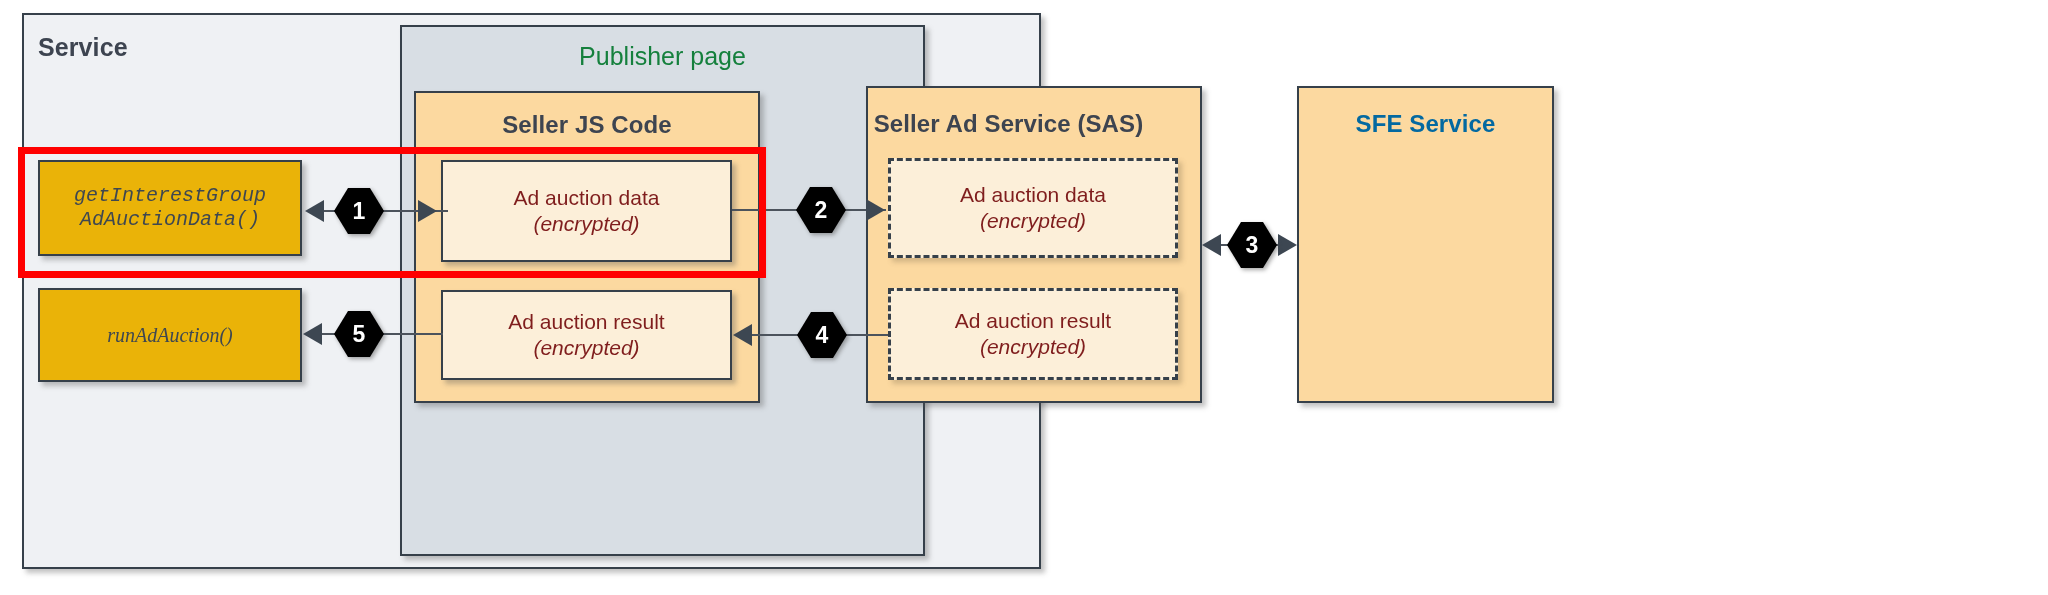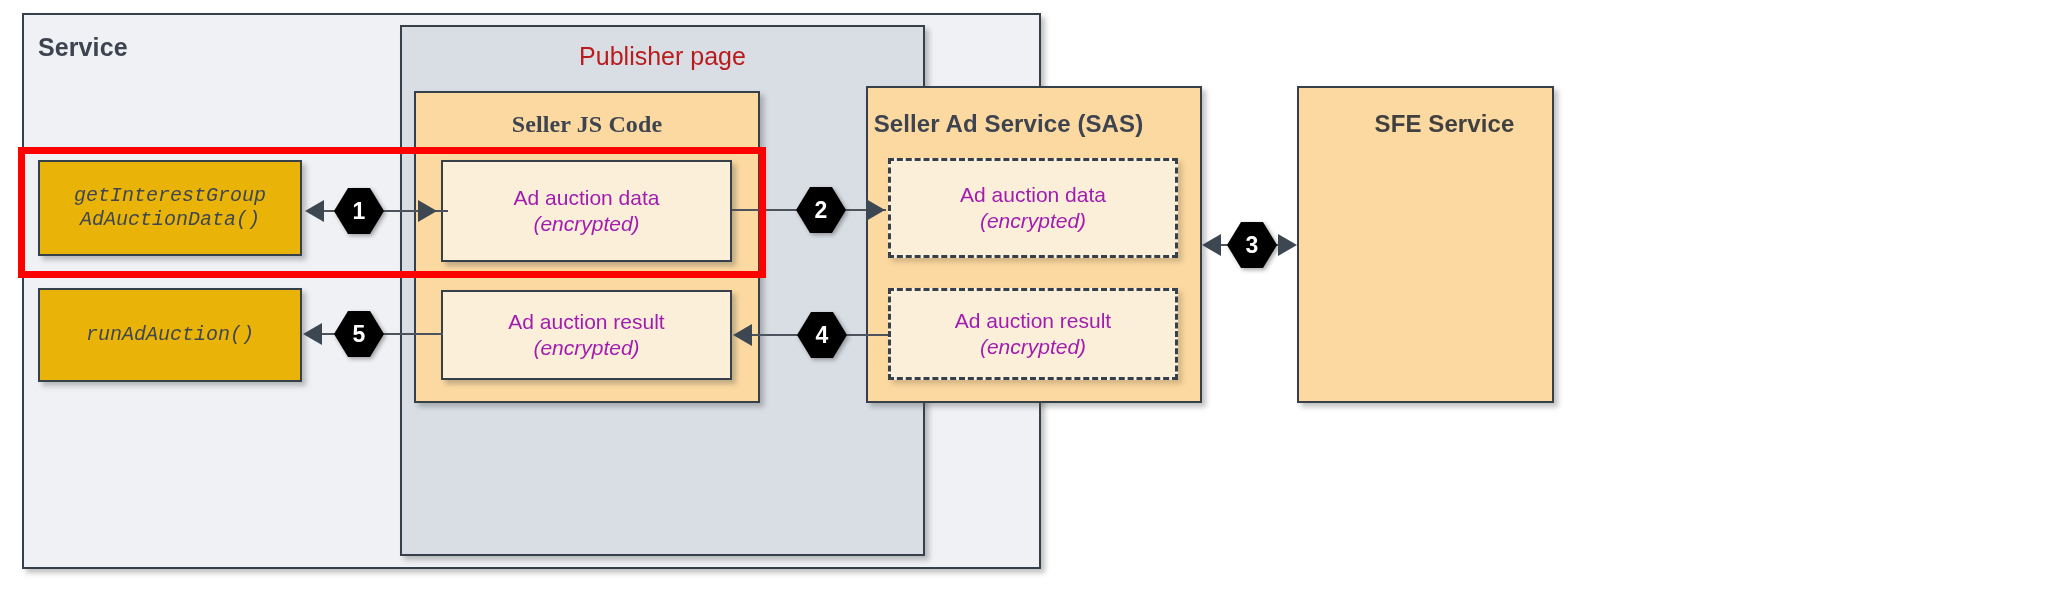--- a/index.html
+++ b/index.html
@@ -29,21 +29,21 @@
     flex-direction: column;
     align-items: center;
   }
   .box-title {
     font-weight: bold;
     color: #3d4450;
     letter-spacing: .1px;
     white-space: nowrap;
   }
   .leaf-text {
-    color: #a21caf;
+    color: #7f1d1d;
     text-align: center;
     line-height: 1.22;
     white-space: pre-line;
   }
 
   
   #browser {
     left: 22px;
     top: 13px;
     width: 1019px;
@@ -67,55 +67,54 @@
     height: 531px;
     background: #d8dee4;
   }
   #publisher-label {
     position: absolute;
     left: 400px;
     top: 42px;
     width: 525px;
     text-align: center;
     font-size: 25px;
-    color: #b91c1c;
+    color: #15803d;
   }
 
   
   #sellerjs {
     left: 414px;
     top: 91px;
     width: 346px;
     height: 312px;
     background: #fcd9a0;
   }
   #sellerjs-label {
     position: absolute;
     left: 414px;
     top: 111px;
     width: 346px;
     text-align: center;
     font-size: 24px;
     font-weight: bold;
     color: #3d4450;
-    font-family: Liberation Serif, serif;
   }
 
   
   .green-box {
     background: #eab308;
     border: 2px solid #36404a;
     justify-content: center;
     font-family: "Liberation Mono", monospace;
     font-style: italic;
     font-size: 20px;
     color: #3e4751;
   }
   #get-ig-box  { left: 38px;  top: 160px; width: 264px; height: 96px; }
-  #run-aa-box  { left: 38px;  top: 288px; width: 264px; height: 94px; }
+  #run-aa-box  { left: 38px;  top: 288px; width: 264px; height: 94px; font-family: Liberation Serif, serif; }
 
   
   .cream-box {
     background: #fcefd9;
     border: 2px solid #36404a;
     justify-content: center;
     font-size: 21px;
   }
   #seller-data-box   { left: 441px; top: 160px; width: 291px; height: 102px; }
   #seller-result-box { left: 441px; top: 290px; width: 291px; height: 90px; }
@@ -159,22 +158,21 @@
     background: #fcd9a0;
   }
   #sfe-label {
     position: absolute;
     left: 1297px;
     top: 110px;
     width: 257px;
     text-align: center;
     font-size: 24px;
     font-weight: bold;
-    color: #404040;
-    margin-left: 19px;
+    color: #0369a1;
   }
   #ba-auction-box {
     left: 1322px;
     top: 166px;
     width: 207px;
     height: 212px;
     background: #fcefd9;
     border: 2px solid #36404a;
     justify-content: center;
     font-size: 21px;

